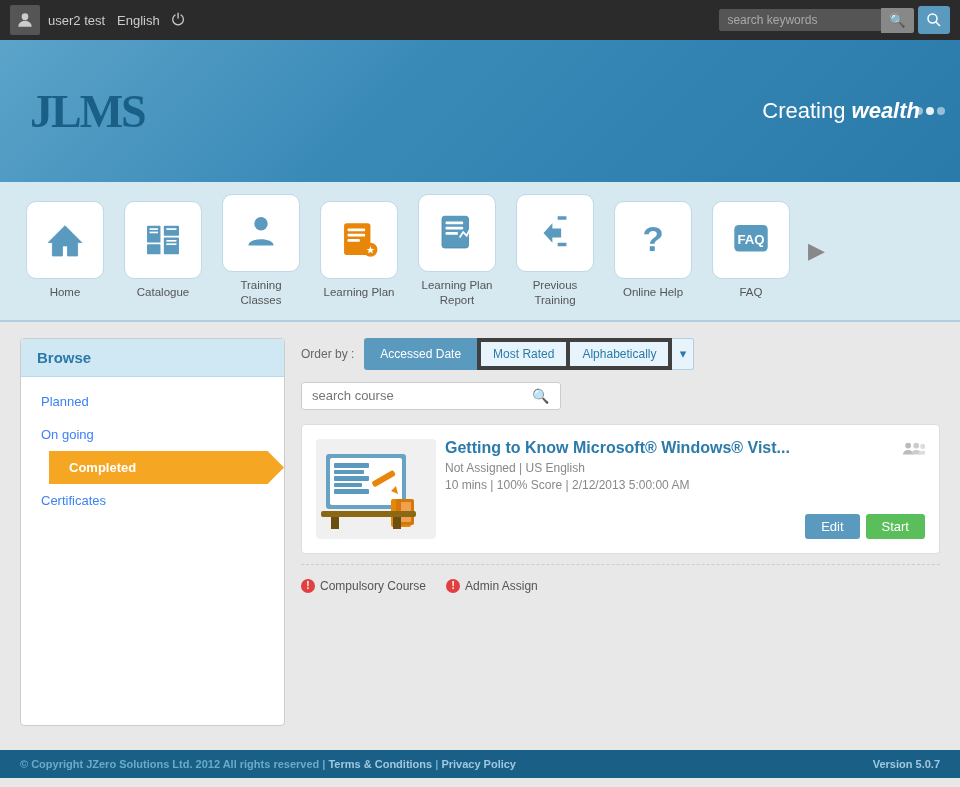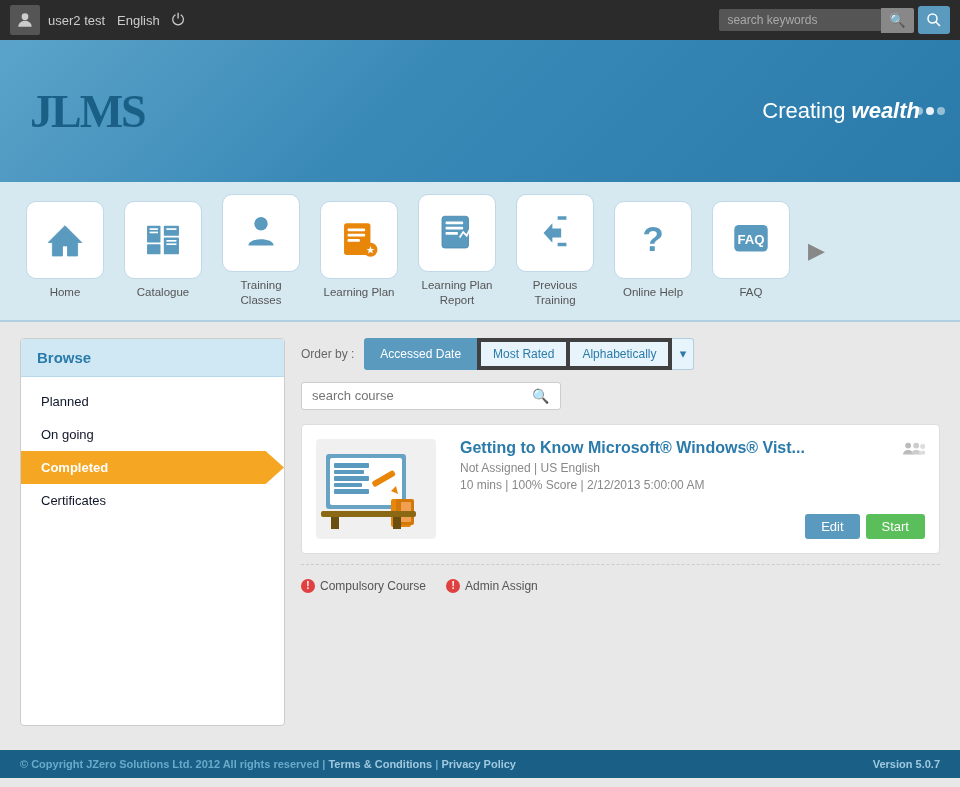--- a/index.html
+++ b/index.html
@@ -33,40 +33,40 @@
     .nav-item-label { color: #555; font-size: 11.5px; text-align: center; line-height: 1.3; }
     .nav-next { font-size: 22px; color: #888; cursor: pointer; margin-left: 4px; }
 
     
     .content { display: flex; padding: 16px 20px; gap: 16px; min-height: 420px; }
 
     
     .sidebar { background: #fff; border: 1px solid #ccc; border-radius: 4px; width: 265px; min-height: 250px; padding: 0; flex-shrink: 0; }
     .sidebar-title { background: #d0e8f4; color: #2a7aaa; font-size: 15px; font-weight: bold; padding: 10px 16px; border-bottom: 1px solid #b8d8ec; border-radius: 4px 4px 0 0; }
     .sidebar-menu { padding: 8px 0; }
-    .sidebar-item { padding: 9px 20px; color: #0f172a; cursor: pointer; font-size: 13px; }
-    .sidebar-item.active { background: #f5a623; color: #fff; clip-path: polygon(0 0, 93% 0, 100% 50%, 93% 100%, 0 100%); padding-right: 30px; font-weight: bold; }
+    .sidebar-item { padding: 9px 20px; color: #3b82f6; cursor: pointer; font-size: 13px; }
+    .sidebar-item.active { background: #f5a623; color: #fff; clip-path: polygon(0 0, 93% 0, 100% 50%, 93% 100%, 0 100%); padding-right: 30px; font-weight: bold; margin-left: 28px; }
 
     
     .main { flex: 1; }
     .courses-header { display: flex; align-items: center; margin-bottom: 12px; gap: 10px; }
     .courses-count { font-size: 18px; color: #333; font-weight: normal; flex: 1; }
     .order-label { color: #666; font-size: 12px; }
     .order-btns { display: flex; gap: 0; }
     .order-btn { padding: 5px 12px; border: 4px solid #404040; background: #e8f4fb; color: #2a7aaa; font-size: 12px; cursor: pointer; }
     .order-btn:first-child { border-radius: 3px 0 0 3px; }
     .order-btn.active { background: #5a9abf; color: #fff; border-color: #5a9abf; }
     .order-btn-last { border-left: none; }
     .order-dropdown { width: 22px; border: 1px solid #b0cfe0; border-left: none; background: #e8f4fb; color: #2a7aaa; cursor: pointer; display: flex; align-items: center; justify-content: center; border-radius: 0 3px 3px 0; }
 
     .search-bar { display: flex; align-items: flex-start; background: #fff; border: 1px solid #ccc; border-radius: 3px; padding: 5px 10px; margin-bottom: 14px; width: 260px; }
     .search-bar input { border: none; outline: none; font-size: 13px; color: #aaa; flex: 1; }
     .search-bar-icon { color: #aaa; font-size: 14px; }
 
-    .course-card { background: #fff; border: 1px solid #ddd; border-radius: 4px; padding: 14px; display: flex; gap: 24px; margin-bottom: 10px; position: relative; }
+    .course-card { background: #fff; border: 1px solid #ddd; border-radius: 4px; padding: 14px; display: flex; gap: 9px; margin-bottom: 10px; position: relative; }
     .course-thumbnail { width: 120px; height: 100px; flex-shrink: 0; background: #f0f0f0; border-radius: 4px; overflow: hidden; display: flex; align-items: center; justify-content: center; }
     .course-info { flex: 1; }
     .course-title { color: #2a7aaa; font-size: 16px; font-weight: bold; margin-bottom: 4px; }
     .course-meta { color: #888; font-size: 12px; margin-bottom: 3px; }
     .course-path { color: #888; font-size: 12px; margin-top: 8px; }
     .course-actions { display: flex; gap: 6px; position: absolute; right: 14px; bottom: 14px; }
     .course-btn { padding: 5px 16px; border: none; border-radius: 3px; font-size: 13px; cursor: pointer; }
     .course-btn-edit { background: #5a9abf; color: #fff; }
     .course-btn-start { background: #5abf5a; color: #fff; }
     .course-icon-top { position: absolute; right: 14px; top: 14px; }

